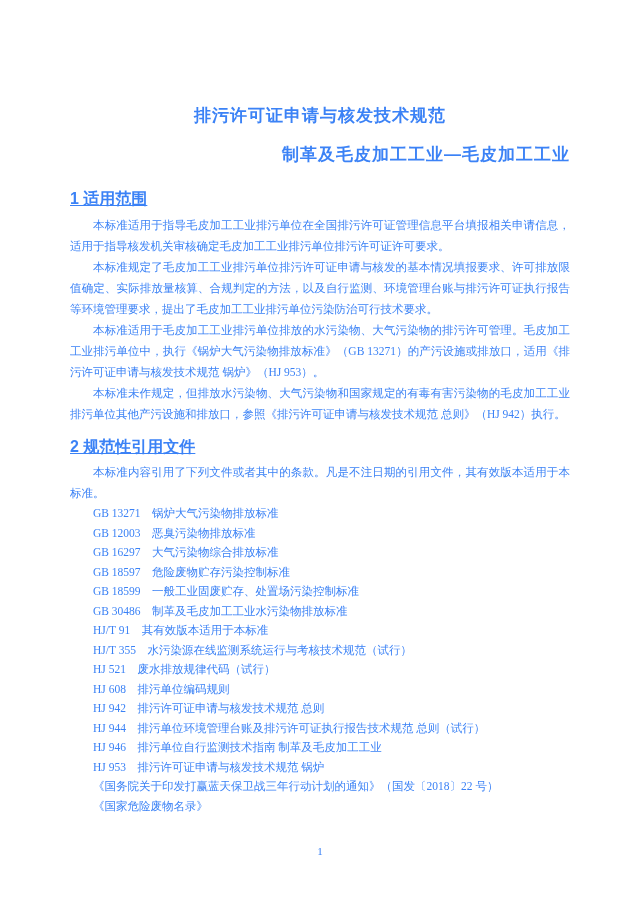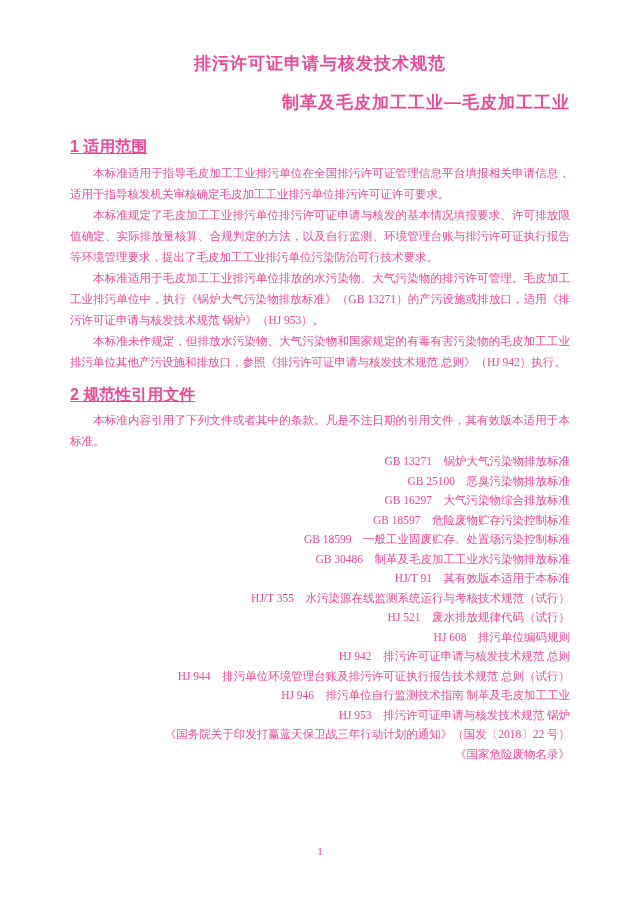--- a/index.html
+++ b/index.html
@@ -1,23 +1,23 @@
 <!DOCTYPE html>
 <html><head>
 <meta charset="utf-8">
 <style>
   html, body { margin: 0; padding: 0; background: #ffffff; }
   .page {
     position: relative;
     width: 640px;
     height: 905px;
     box-sizing: border-box;
-    padding: 54px 70px 0 70px;
+    padding: 106px 70px 0 70px;
     background: #ffffff;
-    color: #ec4899;
+    color: #3b82f6;
     font-family: "Liberation Serif", "DejaVu Serif", serif;
     overflow: hidden;
   }
   .doc-title {
     font-family: "Liberation Sans", "DejaVu Sans", sans-serif;
     font-weight: bold;
     font-size: 17px;
     line-height: 19px;
     text-align: center;
     letter-spacing: 1px;
@@ -37,21 +37,20 @@
     font-size: 11.5px;
     line-height: 21px;
     text-indent: 2em;
     text-align: justify;
   }
   .ref-row {
     font-size: 11.5px;
     line-height: 19.5px;
     padding-left: 2em;
     white-space: nowrap;
-    text-align: right;
   }
   .ref-code { margin-right: 1em; }
   .ref-code:empty { display: none; margin: 0; }
   .page-number {
     position: absolute;
     left: 0;
     right: 0;
     bottom: 47px;
     text-align: center;
     font-size: 11px;
@@ -70,21 +69,21 @@
   <p class="para">本标准适用于指导毛皮加工工业排污单位在全国排污许可证管理信息平台填报相关申请信息，适用于指导核发机关审核确定毛皮加工工业排污单位排污许可证许可要求。</p>
   <p class="para">本标准规定了毛皮加工工业排污单位排污许可证申请与核发的基本情况填报要求、许可排放限值确定、实际排放量核算、合规判定的方法，以及自行监测、环境管理台账与排污许可证执行报告等环境管理要求，提出了毛皮加工工业排污单位污染防治可行技术要求。</p>
   <p class="para">本标准适用于毛皮加工工业排污单位排放的水污染物、大气污染物的排污许可管理。毛皮加工工业排污单位中，执行《锅炉大气污染物排放标准》（GB 13271）的产污设施或排放口，适用《排污许可证申请与核发技术规范  锅炉》（HJ 953）。</p>
   <p class="para">本标准未作规定，但排放水污染物、大气污染物和国家规定的有毒有害污染物的毛皮加工工业排污单位其他产污设施和排放口，参照《排污许可证申请与核发技术规范  总则》（HJ 942）执行。</p>
 
   <div class="section-heading second">2 规范性引用文件</div>
   <p class="para">本标准内容引用了下列文件或者其中的条款。凡是不注日期的引用文件，其有效版本适用于本标准。</p>
 
   <div>
     <div class="ref-row"><span class="ref-code">GB 13271</span><span>锅炉大气污染物排放标准</span></div>
-    <div class="ref-row"><span class="ref-code">GB 25100</span><span>恶臭污染物排放标准</span></div>
+    <div class="ref-row"><span class="ref-code">GB 12003</span><span>恶臭污染物排放标准</span></div>
     <div class="ref-row"><span class="ref-code">GB 16297</span><span>大气污染物综合排放标准</span></div>
     <div class="ref-row"><span class="ref-code">GB 18597</span><span>危险废物贮存污染控制标准</span></div>
     <div class="ref-row"><span class="ref-code">GB 18599</span><span>一般工业固废贮存、处置场污染控制标准</span></div>
     <div class="ref-row"><span class="ref-code">GB 30486</span><span>制革及毛皮加工工业水污染物排放标准</span></div>
     <div class="ref-row"><span class="ref-code">HJ/T 91</span><span>其有效版本适用于本标准</span></div>
     <div class="ref-row"><span class="ref-code">HJ/T 355</span><span>水污染源在线监测系统运行与考核技术规范（试行）</span></div>
     <div class="ref-row"><span class="ref-code">HJ 521</span><span>废水排放规律代码（试行）</span></div>
     <div class="ref-row"><span class="ref-code">HJ 608</span><span>排污单位编码规则</span></div>
     <div class="ref-row"><span class="ref-code">HJ 942</span><span>排污许可证申请与核发技术规范  总则</span></div>
     <div class="ref-row"><span class="ref-code">HJ 944</span><span>排污单位环境管理台账及排污许可证执行报告技术规范  总则（试行）</span></div>

